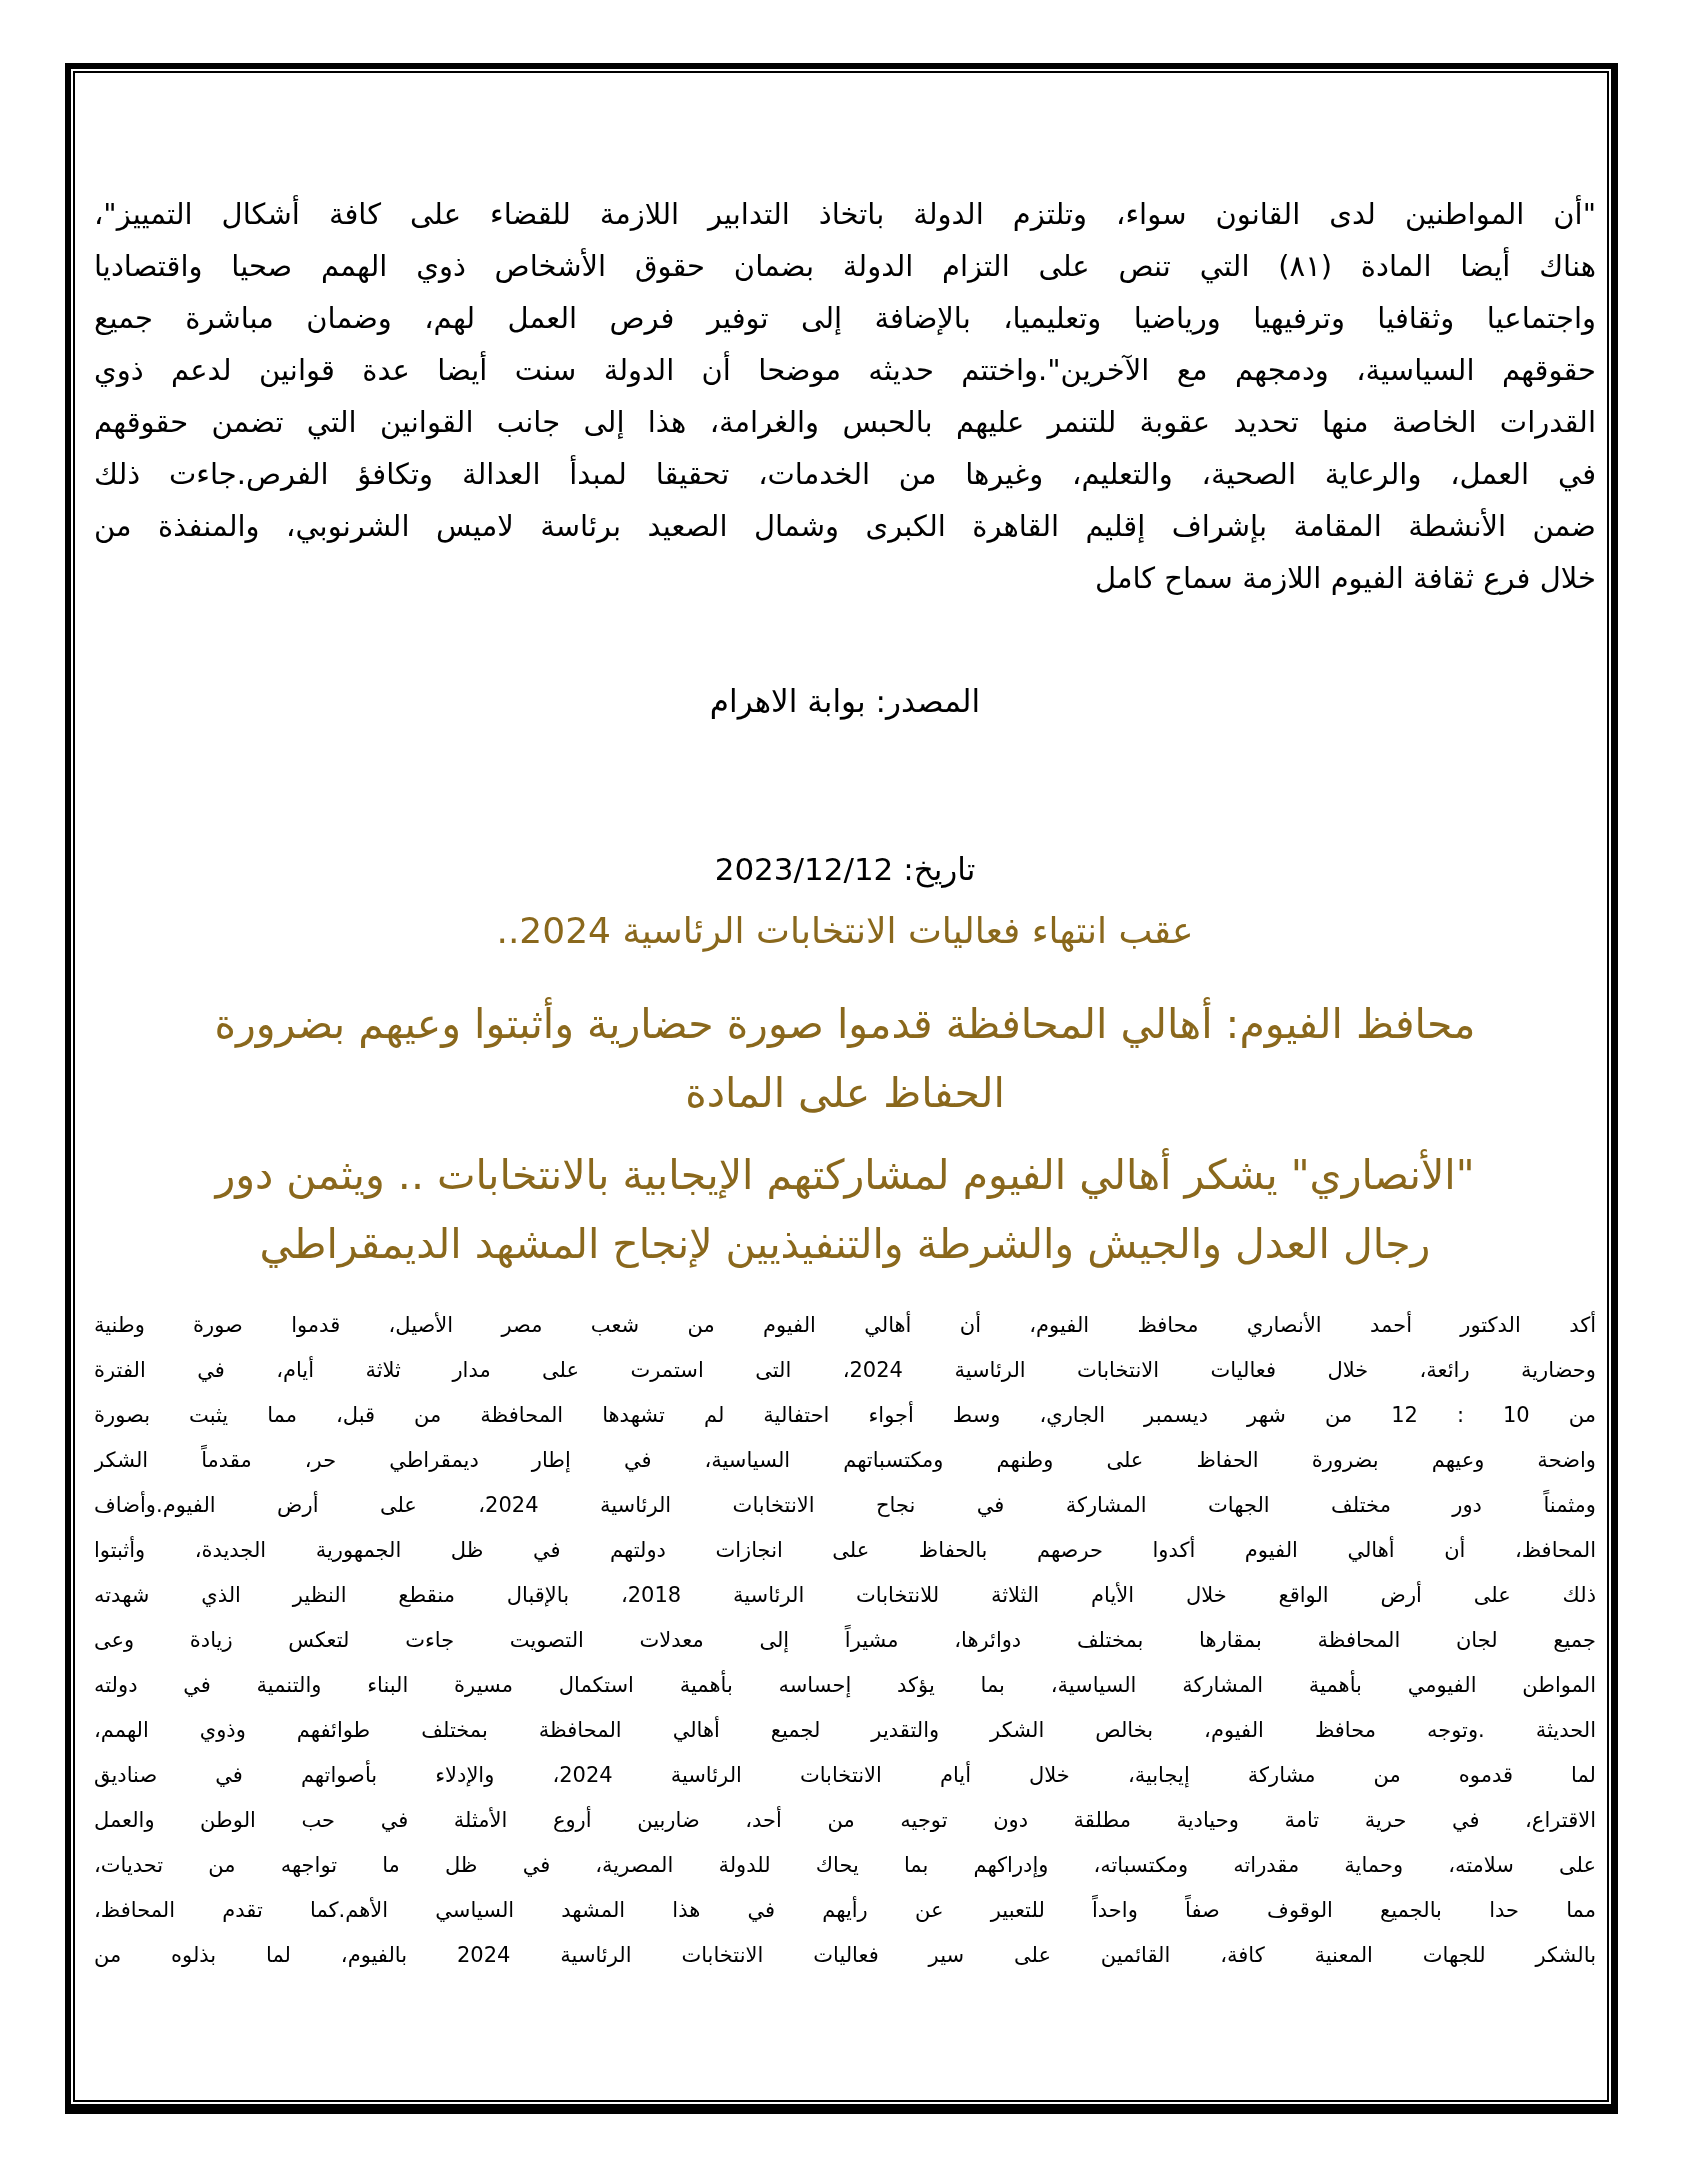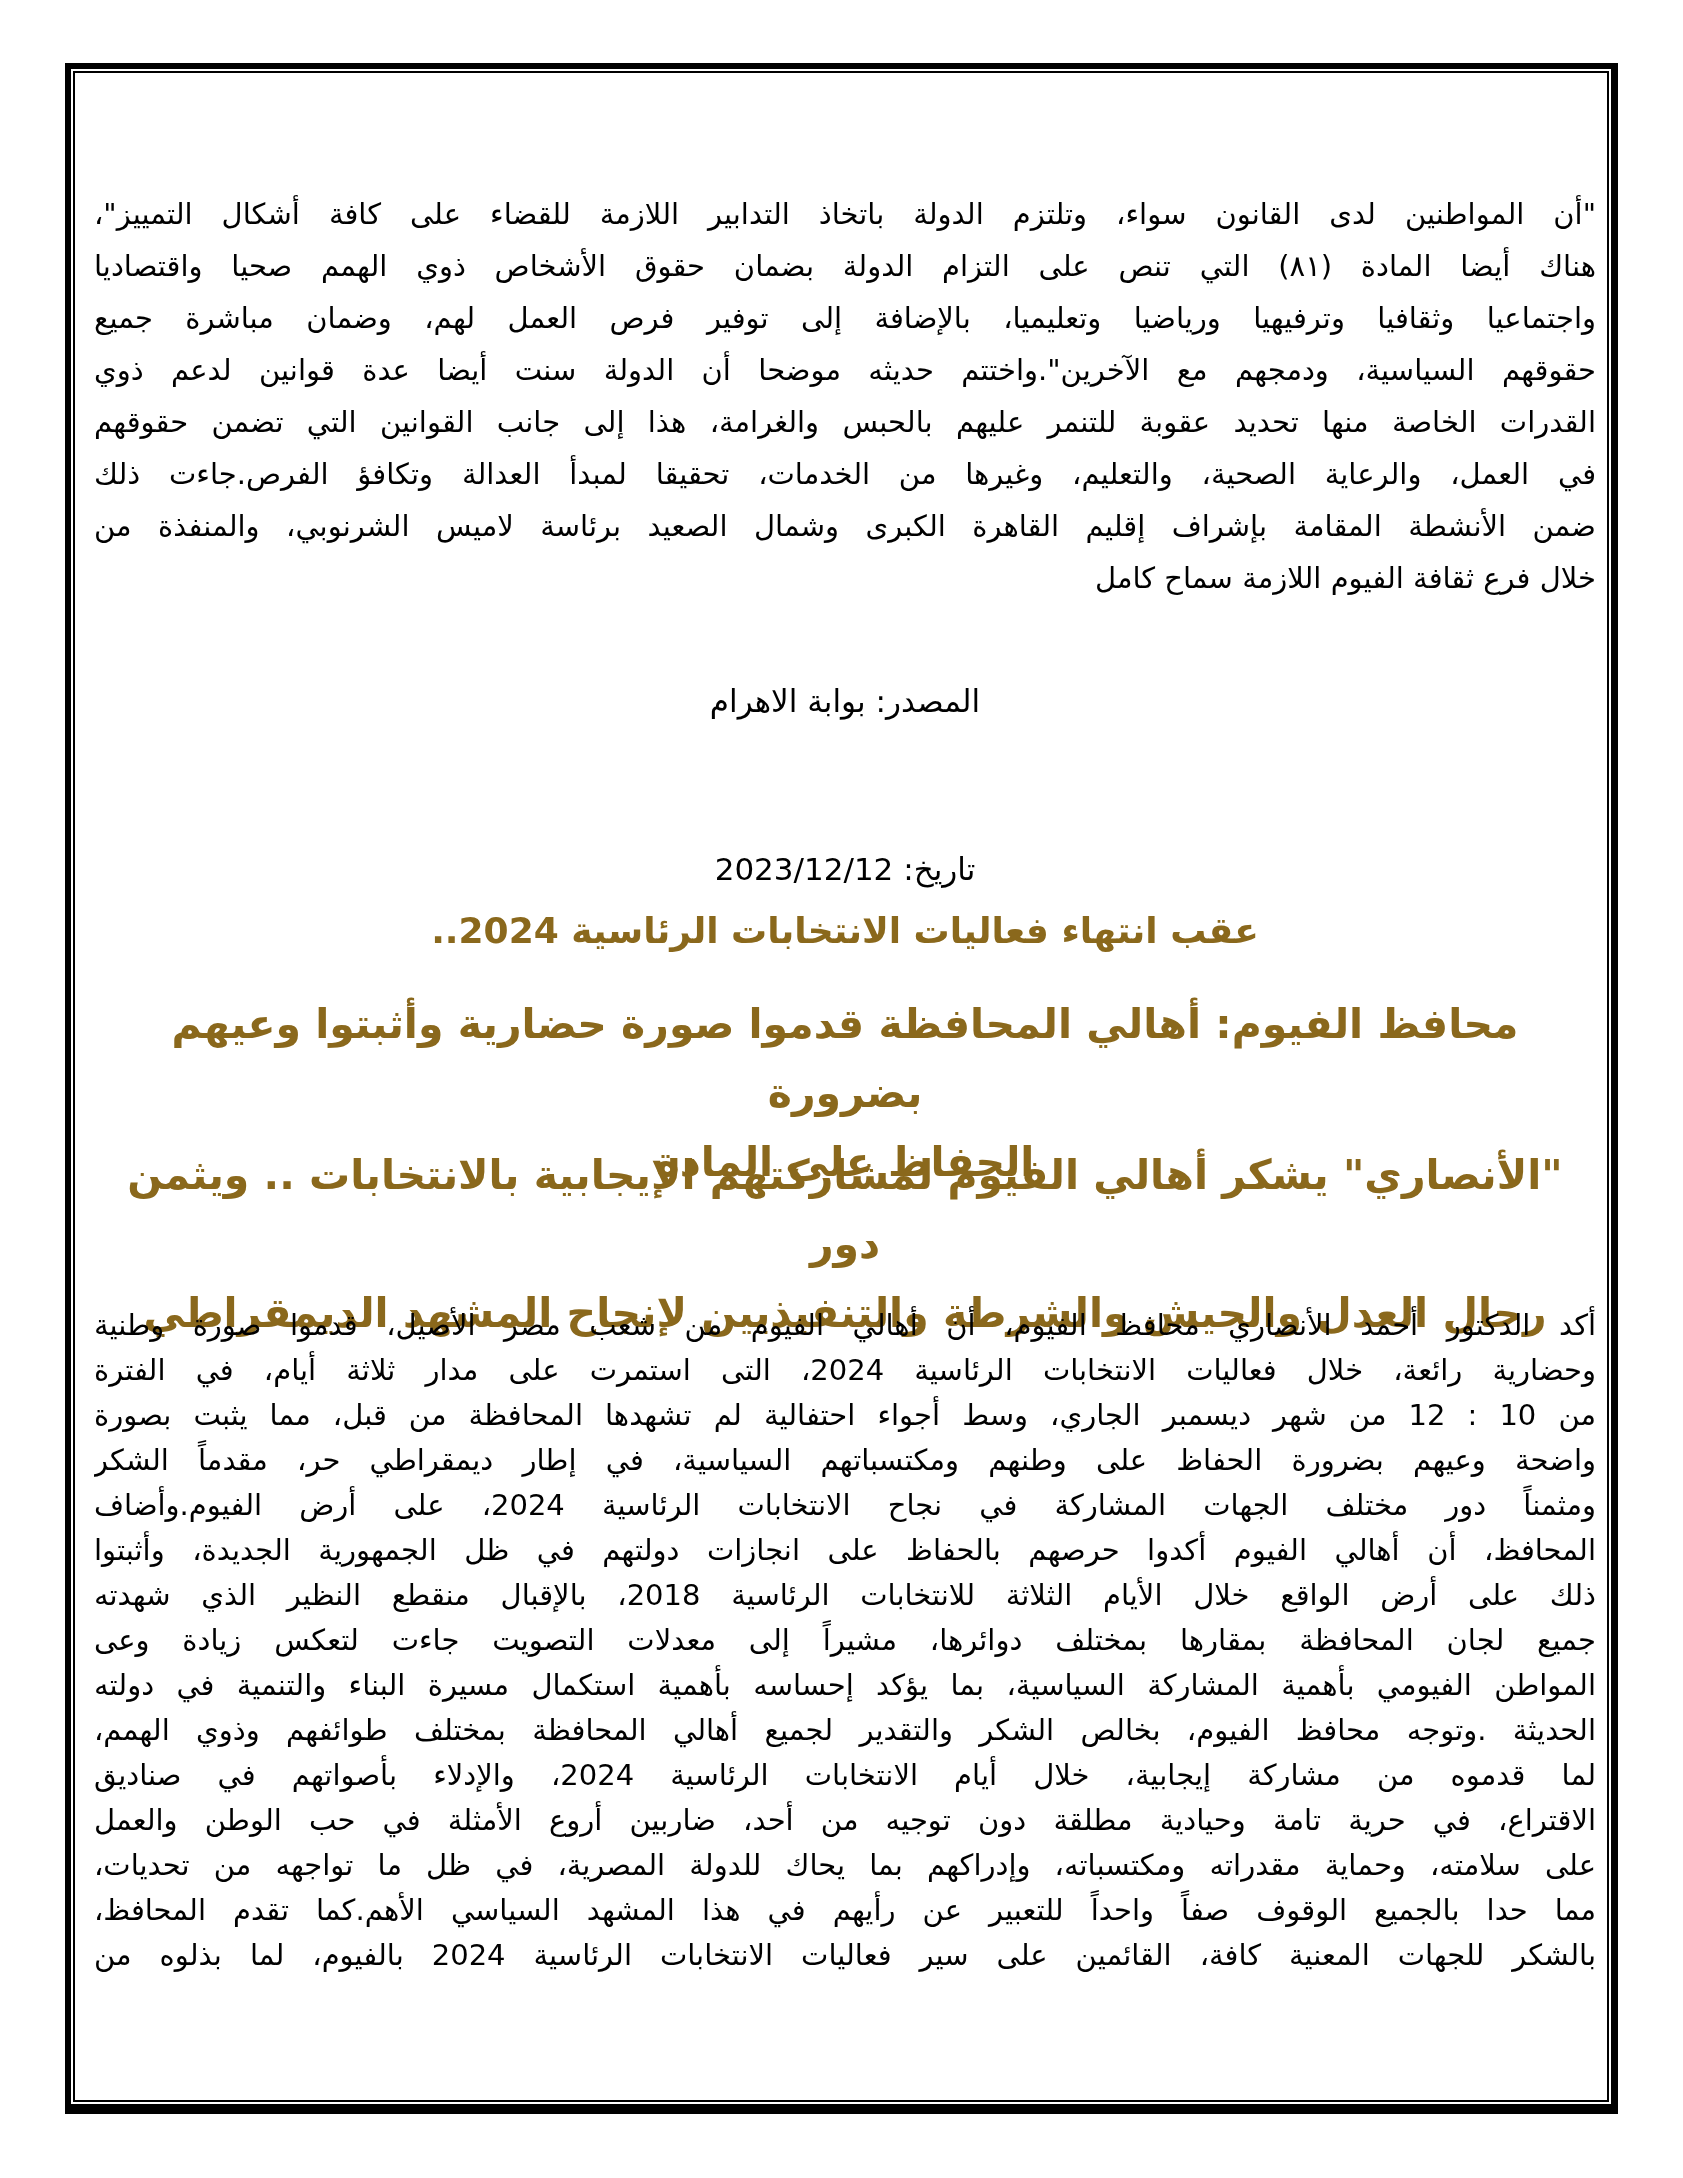--- a/index.html
+++ b/index.html
@@ -11,29 +11,29 @@
   .frame{
     position:absolute;left:65px;top:63px;width:1540px;height:2035px;
     border:6px solid #000;border-right-width:7px;border-bottom-width:10px;
   }
   .frame-inner{position:absolute;inset:2px;border:2px solid #000;}
   .para{position:absolute;left:94px;width:1502px;direction:rtl;unicode-bidi:embed;}
   .jline{
     text-align:justify;text-align-last:justify;overflow:hidden;
   }
   .intro .jline{font-size:29px;line-height:52px;height:52px;}
-  .bodytext .jline{font-size:29px;line-height:45px;height:45px;}
+  .bodytext .jline{font-size:21px;line-height:45px;height:45px;}
   .jline.lastline{text-align-last:right;}
   .meta-line{
     position:absolute;left:94px;width:1502px;direction:rtl;text-align:center;
     font-size:31px;line-height:50px;
   }
   .headline{
     position:absolute;left:94px;width:1502px;direction:rtl;text-align:center;
-    font-weight:bold;color:var(--headline-color,#8a681c);
+    font-weight:normal;color:var(--headline-color,#8a681c);
   }
   .headline .hline{overflow:hidden;}
   .h1block{font-size:36px;line-height:59px;}
   .h2block,.h3block{font-size:41px;line-height:69px;}
 </style>
 </head>
 <body style="background: rgb(255, 255, 255);">
 
 <div class="frame">
   <div class="frame-inner"></div>

